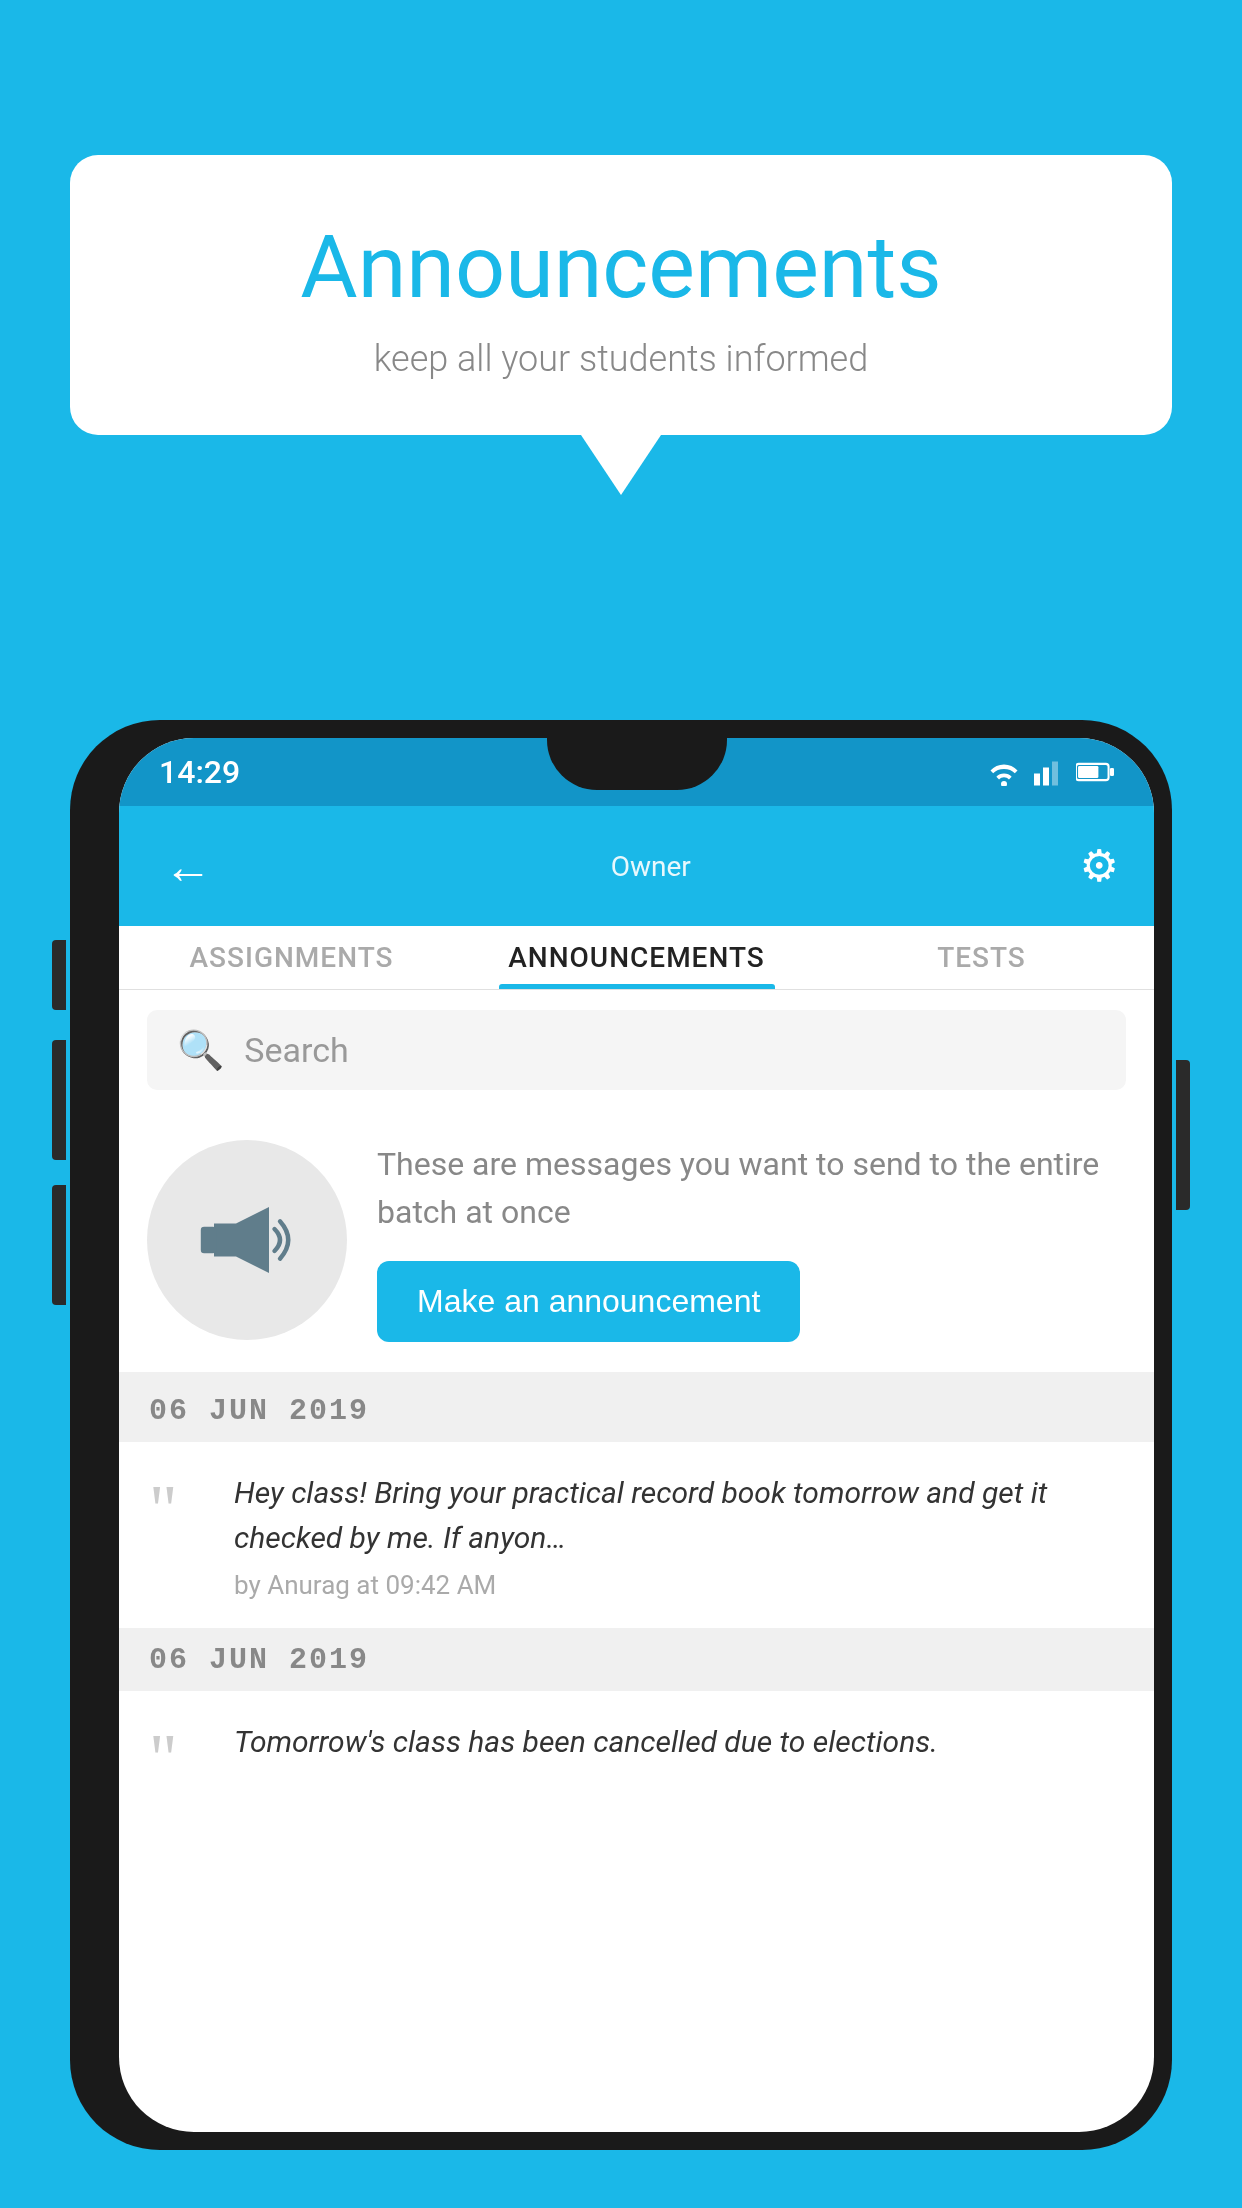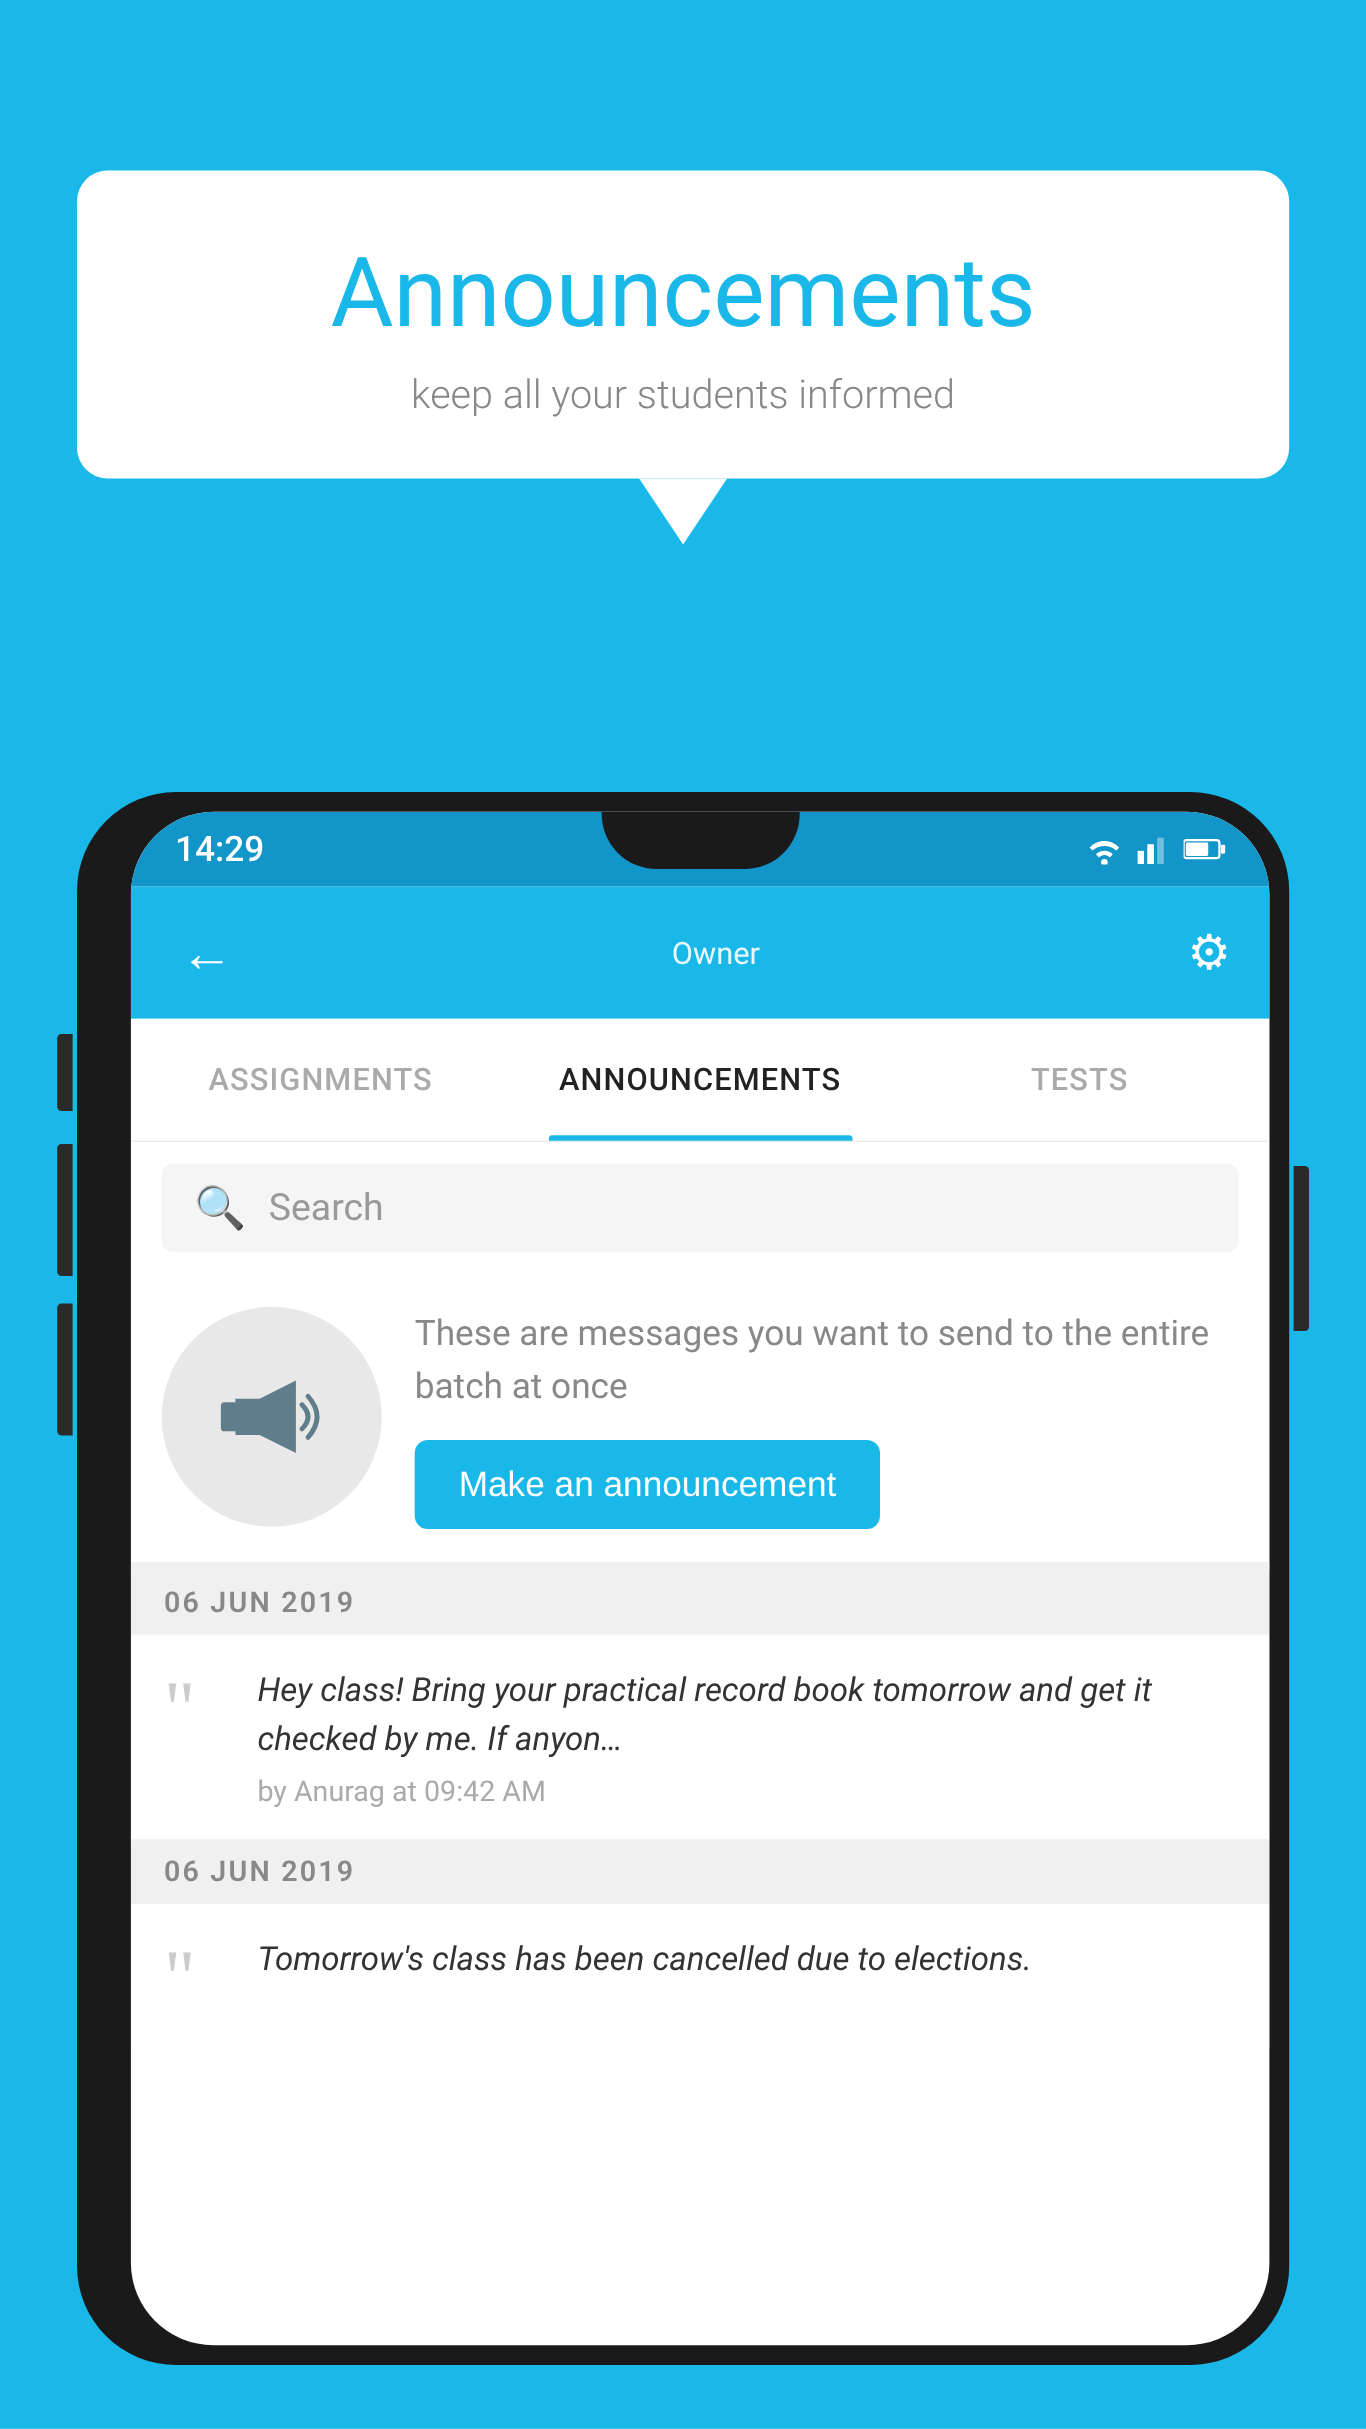--- a/index.html
+++ b/index.html
@@ -197,21 +197,21 @@
     .settings-icon {
       color: white;
       font-size: 44px;
     }
 
     
     .tabs-container {
       background: white;
       display: flex;
       border-bottom: 1px solid #e0e0e0;
-      height: 112px;
+      height: 64px;
     }
 
     .tab-item {
       flex: 1;
       display: flex;
       align-items: center;
       justify-content: center;
       font-size: 28px;
       font-weight: 500;
       color: #aaa;
@@ -308,24 +308,25 @@
       font-size: 32px;
       font-weight: 500;
       cursor: pointer;
       display: inline-block;
     }
 
     
     .date-separator {
       background: #f0f0f0;
       padding: 14px 30px;
-      font-size: 26px;
+      font-size: 30px;
       font-weight: 600;
       color: #888;
       letter-spacing: 2px;
+      font-family: Liberation Mono, monospace;
     }
 
     
     .announcement-item {
       background: white;
       padding: 28px 30px;
       display: flex;
       align-items: flex-start;
       gap: 25px;
       border-bottom: 1px solid #f0f0f0;

